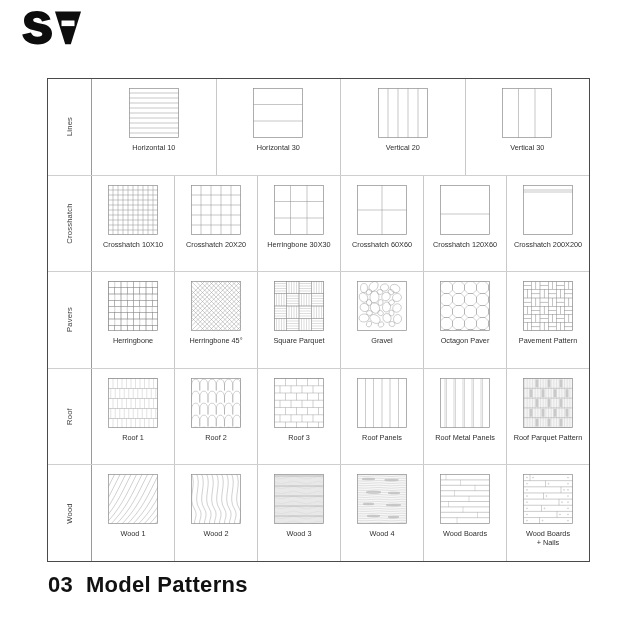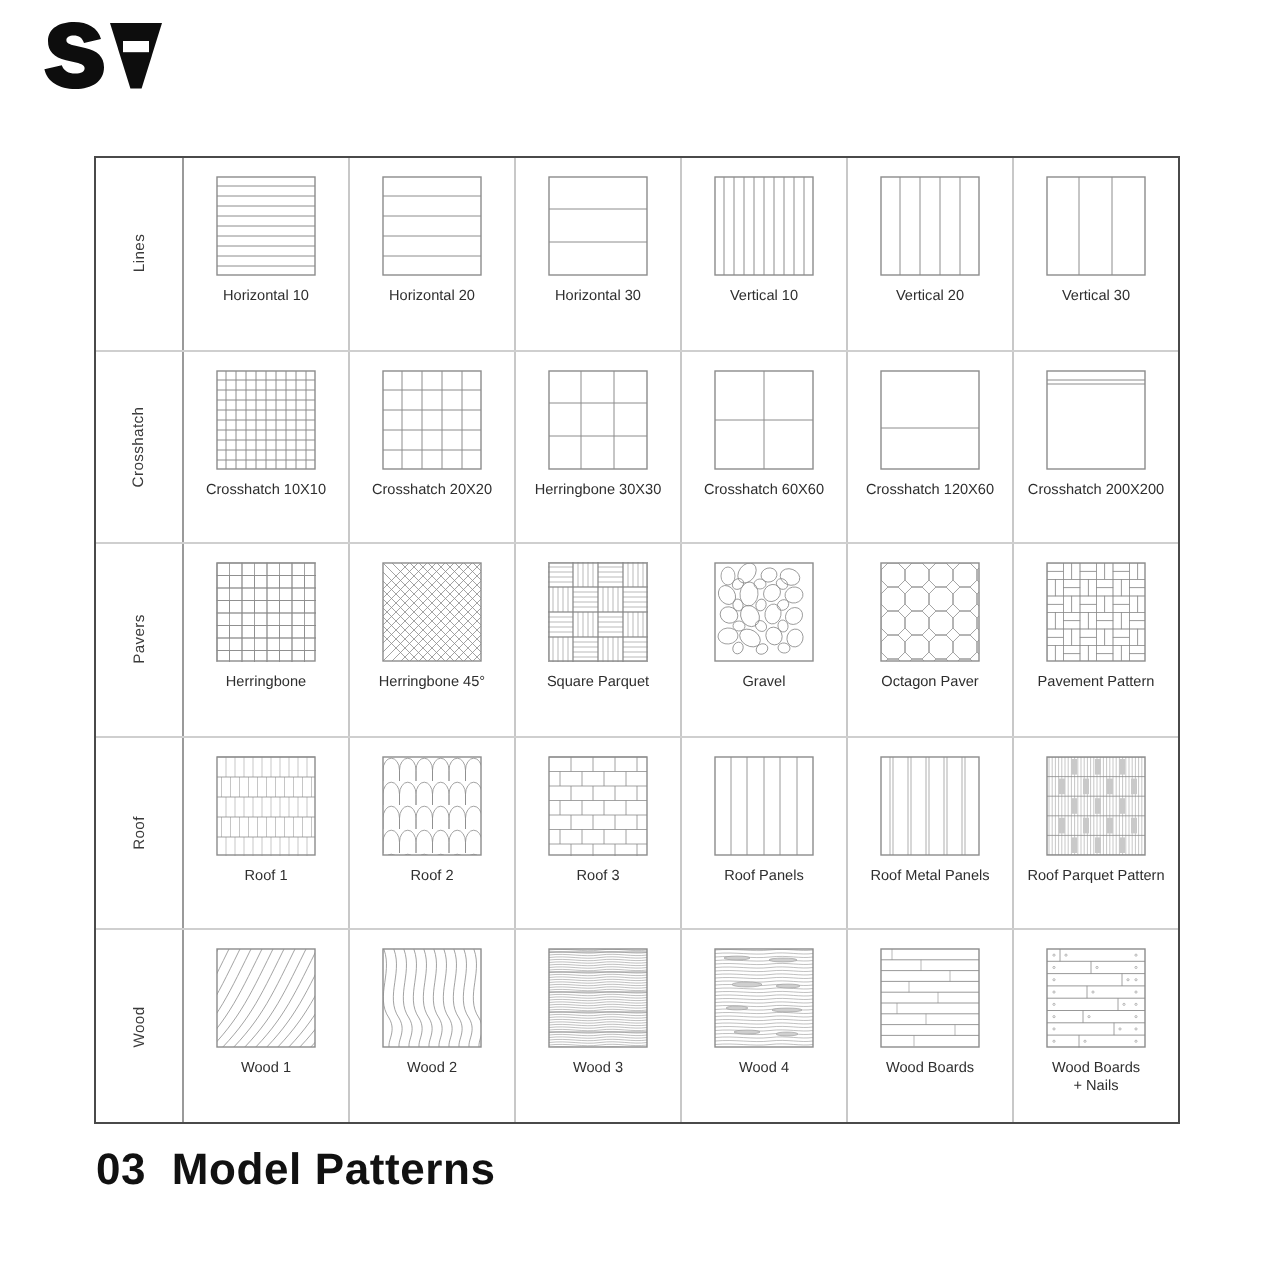--- a/index.html
+++ b/index.html
@@ -157,54 +157,25 @@
                 <line x1="1" y1="80" x2="99" y2="80" stroke="#8c8c8c" stroke-width="1"></line>
                 <line x1="1" y1="90" x2="99" y2="90" stroke="#8c8c8c" stroke-width="1"></line>
               </svg>
             </div>
             <div class="cap">Horizontal 10</div>
           </div>
           <div class="cell">
             <div class="swatch">
               <svg viewBox="0 0 100 100" width="50" height="50" shape-rendering="geometricPrecision">
                 <rect x="1" y="1" width="98" height="98" fill="#fff" stroke="#8c8c8c" stroke-width="1.4"></rect>
-                <line x1="1" y1="20" x2="99" y2="20" stroke="#8c8c8c" stroke-width="1"></line>
-                <line x1="1" y1="40" x2="99" y2="40" stroke="#8c8c8c" stroke-width="1"></line>
-                <line x1="1" y1="60" x2="99" y2="60" stroke="#8c8c8c" stroke-width="1"></line>
-                <line x1="1" y1="80" x2="99" y2="80" stroke="#8c8c8c" stroke-width="1"></line>
-              </svg>
-            </div>
-            <div class="cap">Horizontal 20</div>
-          </div>
-          <div class="cell">
-            <div class="swatch">
-              <svg viewBox="0 0 100 100" width="50" height="50" shape-rendering="geometricPrecision">
-                <rect x="1" y="1" width="98" height="98" fill="#fff" stroke="#8c8c8c" stroke-width="1.4"></rect>
                 <line x1="1" y1="33" x2="99" y2="33" stroke="#8c8c8c" stroke-width="1"></line>
                 <line x1="1" y1="66" x2="99" y2="66" stroke="#8c8c8c" stroke-width="1"></line>
               </svg>
             </div>
             <div class="cap">Horizontal 30</div>
-          </div>
-          <div class="cell">
-            <div class="swatch">
-              <svg viewBox="0 0 100 100" width="50" height="50" shape-rendering="geometricPrecision">
-                <rect x="1" y="1" width="98" height="98" fill="#fff" stroke="#8c8c8c" stroke-width="1.4"></rect>
-                <line x1="10" y1="1" x2="10" y2="99" stroke="#8c8c8c" stroke-width="1"></line>
-                <line x1="20" y1="1" x2="20" y2="99" stroke="#8c8c8c" stroke-width="1"></line>
-                <line x1="30" y1="1" x2="30" y2="99" stroke="#8c8c8c" stroke-width="1"></line>
-                <line x1="40" y1="1" x2="40" y2="99" stroke="#8c8c8c" stroke-width="1"></line>
-                <line x1="50" y1="1" x2="50" y2="99" stroke="#8c8c8c" stroke-width="1"></line>
-                <line x1="60" y1="1" x2="60" y2="99" stroke="#8c8c8c" stroke-width="1"></line>
-                <line x1="70" y1="1" x2="70" y2="99" stroke="#8c8c8c" stroke-width="1"></line>
-                <line x1="80" y1="1" x2="80" y2="99" stroke="#8c8c8c" stroke-width="1"></line>
-                <line x1="90" y1="1" x2="90" y2="99" stroke="#8c8c8c" stroke-width="1"></line>
-              </svg>
-            </div>
-            <div class="cap">Vertical 10</div>
           </div>
           <div class="cell">
             <div class="swatch">
               <svg viewBox="0 0 100 100" width="50" height="50" shape-rendering="geometricPrecision">
                 <rect x="1" y="1" width="98" height="98" fill="#fff" stroke="#8c8c8c" stroke-width="1.4"></rect>
                 <line x1="20" y1="1" x2="20" y2="99" stroke="#8c8c8c" stroke-width="1"></line>
                 <line x1="40" y1="1" x2="40" y2="99" stroke="#8c8c8c" stroke-width="1"></line>
                 <line x1="60" y1="1" x2="60" y2="99" stroke="#8c8c8c" stroke-width="1"></line>
                 <line x1="80" y1="1" x2="80" y2="99" stroke="#8c8c8c" stroke-width="1"></line>
               </svg>

